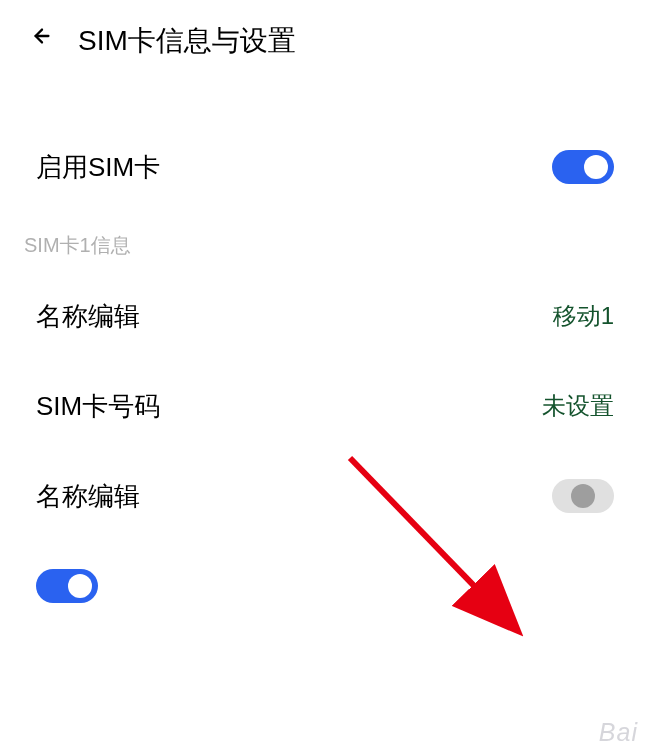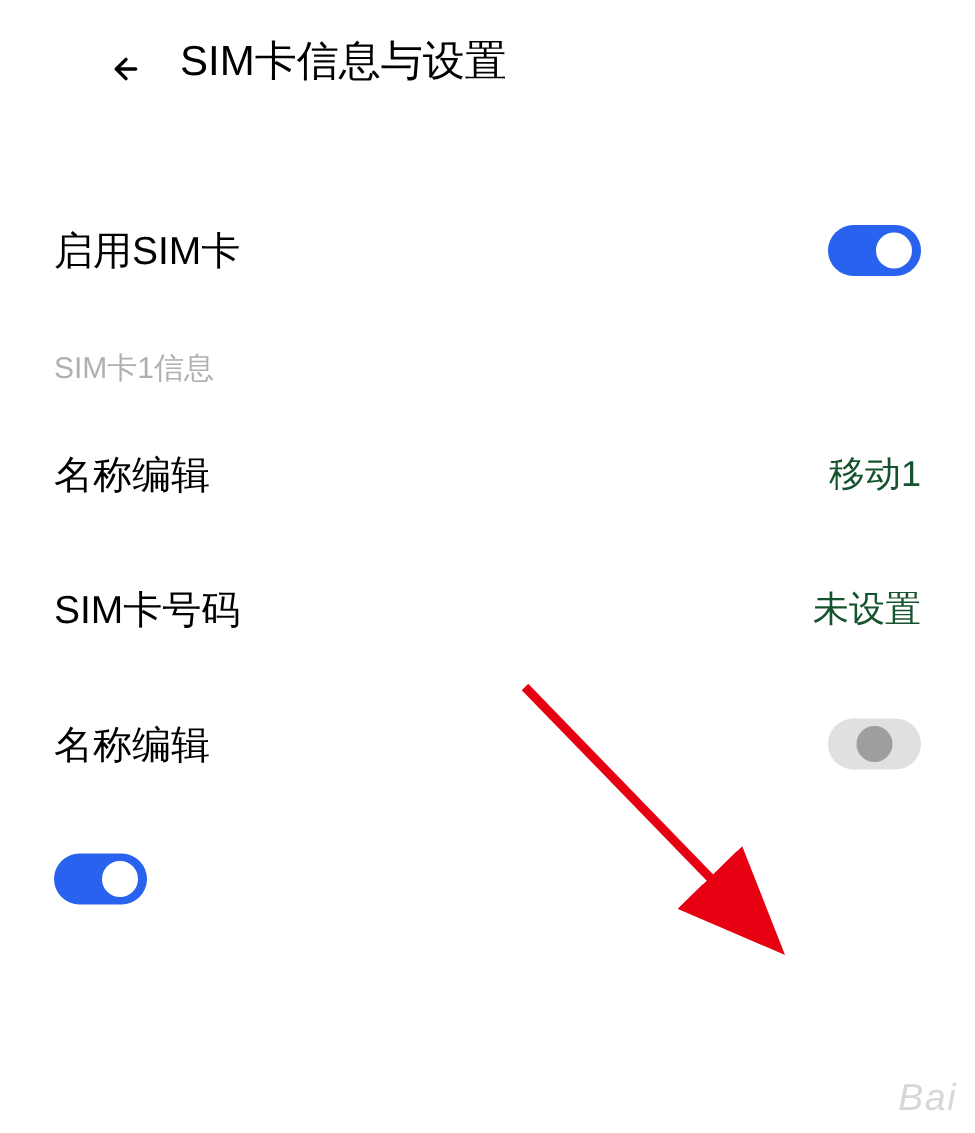--- a/index.html
+++ b/index.html
@@ -10,24 +10,23 @@
     body {
       width: 650px;
       height: 755px;
       background: #ffffff;
       font-family: -apple-system, BlinkMacSystemFont, "Segoe UI", Helvetica, Arial, sans-serif;
       position: relative;
       overflow: hidden;
     }
     .header {
       display: flex;
-      align-items: flex-end;
+      align-items: flex-start;
       padding: 22px 28px;
       gap: 22px;
-      margin-left: 42px;
     }
     .back-icon {
       width: 28px;
       height: 28px;
       display: flex;
       align-items: center;
       justify-content: center;
       cursor: pointer;
     }
     .back-icon svg {
@@ -52,21 +51,21 @@
     }
     .row-label {
       font-size: 26px;
       color: #000;
     }
     .row-value {
       font-size: 24px;
       color: #14532d;
     }
     .section-header {
-      padding: 20px 36px 12px 36px;
+      padding: 20px 36px 12px 24px;
       font-size: 20px;
       color: #b0b0b0;
     }
     .toggle {
       width: 62px;
       height: 34px;
       border-radius: 17px;
       position: relative;
       cursor: pointer;
     }

